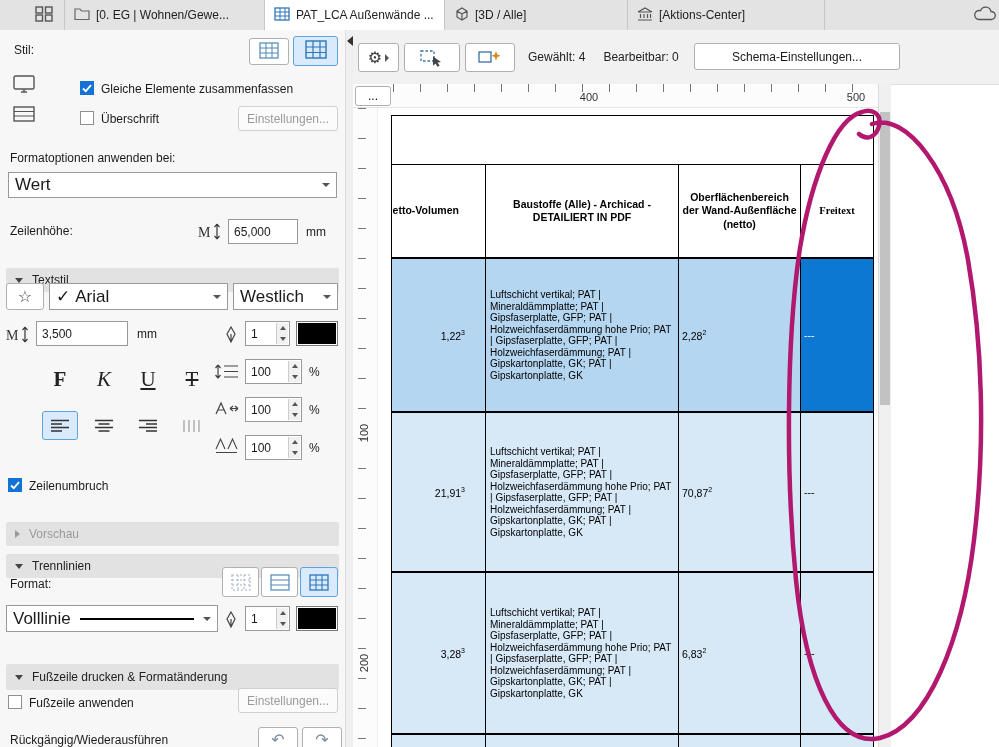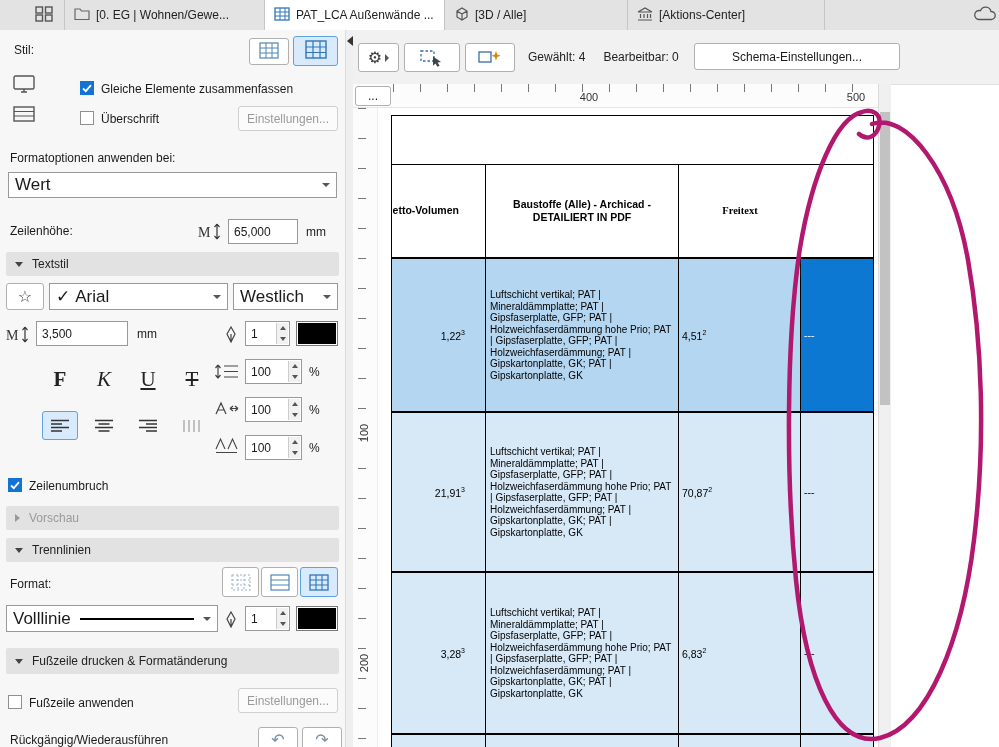--- a/index.html
+++ b/index.html
@@ -31,21 +31,21 @@
   .combo .chev{margin-left:auto;}
   .inputbox{position:absolute;background:#fff;border:1px solid #999;display:flex;align-items:center;
             padding:0 5px;box-sizing:border-box;font-size:12px;}
   .inputbox.withspin{padding-right:14px;}
   .spin{position:absolute;right:1px;top:1px;bottom:1px;width:11px;display:flex;flex-direction:column;border-left:1px solid #ccc;}
   .spin div{flex:1;display:flex;align-items:center;justify-content:center;background:#f1f1f1;}
   .tup{width:0;height:0;border-left:3px solid transparent;border-right:3px solid transparent;border-bottom:4px solid #555;}
   .tdn{width:0;height:0;border-left:3px solid transparent;border-right:3px solid transparent;border-top:4px solid #555;}
   .swatch{position:absolute;background:#000;border:1px solid #777;box-shadow:inset 0 0 0 1px #fff;box-sizing:border-box;}
   .sec{position:absolute;left:6px;width:333px;height:24px;background:#e2e2e2;border-radius:2px;
-       display:flex;align-items:center;gap:9px;padding:0 9px;font-size:12px;color:#222;box-sizing:border-box;}
+       display:flex;align-items:center;gap:9px;padding:0 9px;font-size:12px;color:#222;box-sizing:border-box;margin-top:16px;}
   .sec .tri-d{width:0;height:0;border-left:4px solid transparent;border-right:4px solid transparent;border-top:5px solid #444;}
   .sec .tri-r{width:0;height:0;border-top:4px solid transparent;border-bottom:4px solid transparent;border-left:5px solid #999;}
   .checkbox{position:absolute;width:14px;height:14px;background:#fff;border:1px solid #8f8f8f;box-sizing:border-box;
             display:flex;align-items:center;justify-content:center;}
   .checkbox.checked{background:#1273d4;border-color:#1273d4;}
   .fmtbtn{position:absolute;width:36px;height:36px;display:flex;align-items:center;justify-content:center;
           font-family:"Liberation Serif",serif;font-size:21px;color:#222;}
   .alnbtn{position:absolute;width:36px;height:29px;display:flex;align-items:center;justify-content:center;
           border:1px solid transparent;border-radius:3px;box-sizing:border-box;}
   .alnbtn.active{background:#d8eafc;border-color:#5ea3dd;}
@@ -477,33 +477,36 @@
           <div style="grid-column:1/-1"></div>
         </div>
         <div class="trow r-head thick">
           <div class="tc clip">
               <span>Netto-Volumen</span>
             </div>
           <div class="tc">
               <span>Baustoffe (Alle) - Archicad - DETAILIERT IN PDF</span>
             </div>
           <div class="tc">
+              <span>Oberflächenbereich der Wand-Außenfläche (netto)</span>
+            </div>
+          <div class="tc">
               <span>Freitext</span>
             </div>
         </div>
 
         <div class="trow thick rowsel" style="height:152px">
           <div class="tc v">
               <span><span>1,22</span><sup>3</sup></span>
             </div>
           <div class="tc m">
               <span>Luftschicht vertikal; PAT | Mineraldämmplatte; PAT | Gipsfaserplatte, GFP; PAT | Holzweichfaserdämmung hohe Prio; PAT | Gipsfaserplatte, GFP; PAT | Holzweichfaserdämmung; PAT | Gipskartonplatte, GK; PAT | Gipskartonplatte, GK</span>
             </div>
           <div class="tc a">
-              <span><span>4,51</span><sup>2</sup></span>
+              <span><span>2,28</span><sup>2</sup></span>
             </div>
           <div class="tc f">
               <span>---</span>
             </div>
         </div>
 
         <div class="trow thick rowlt" style="height:158px">
           <div class="tc v">
               <span><span>21,91</span><sup>3</sup></span>
             </div>

